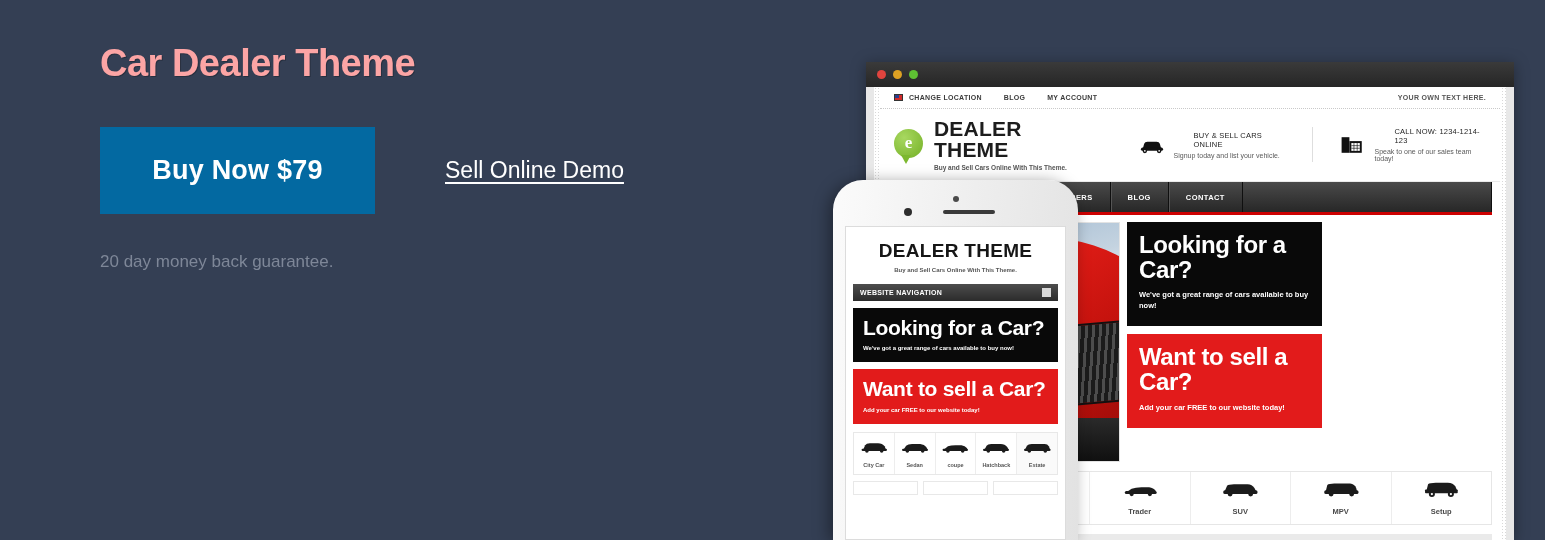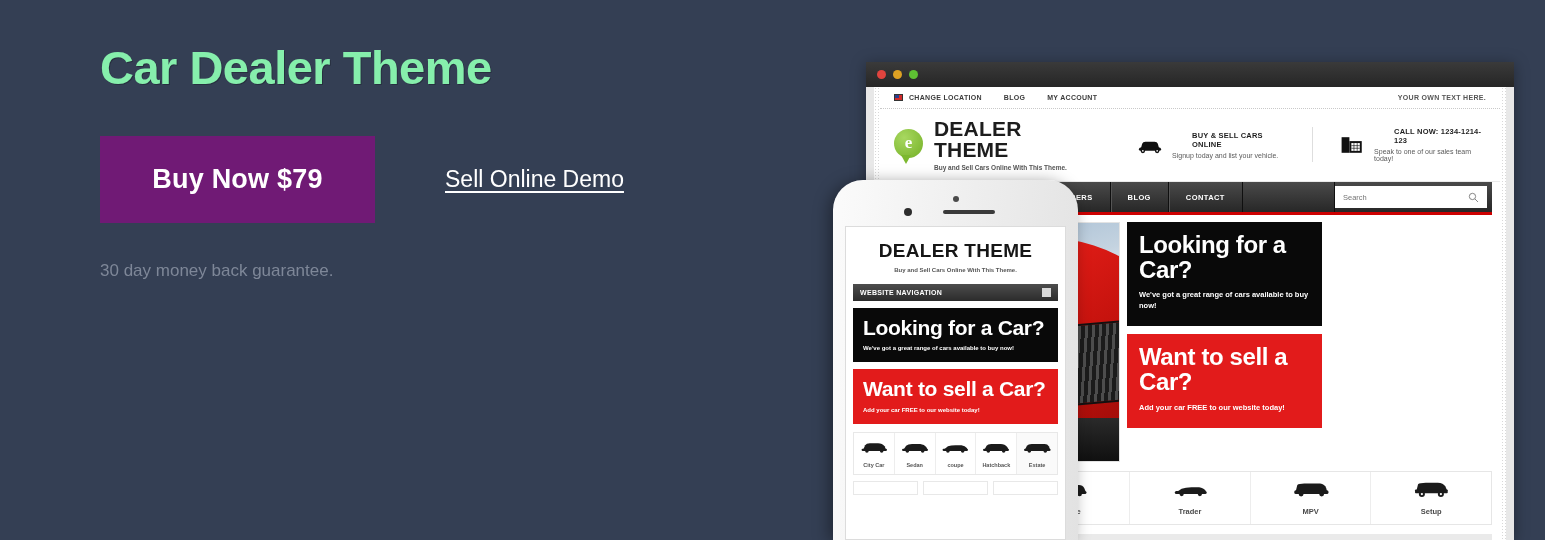--- a/index.html
+++ b/index.html
@@ -7,23 +7,23 @@
   body {
     background: #343f54;
     font-family: "Liberation Sans", sans-serif;
     position: relative;
   }
 
   
   .promo { position: absolute; left: 100px; top: 44px; width: 700px; }
 
   .promo-title {
-    font-size: 47px;
+    font-size: 38px;
     font-weight: bold;
-    color: #86efac;
+    color: #fca5a5;
     letter-spacing: -0.5px;
     line-height: 1.0;
     text-shadow: 1px 1px 0 rgba(0,0,0,.25);
   }
 
   .promo-subtitle {
     margin-top: 29px;
     font-size: 29px;
     color: #f2f4f7;
     font-weight: 400;
@@ -43,21 +43,21 @@
     display: flex;
     align-items: center;
   }
 
   .buy-btn {
     display: inline-flex;
     align-items: center;
     justify-content: center;
     width: 275px;
     height: 87px;
-    background: #701a75;
+    background: #0369a1;
     color: #ffffff;
     font-size: 27px;
     font-weight: bold;
     border: none;
     cursor: pointer;
     font-family: "Liberation Sans", sans-serif;
     letter-spacing: 0.2px;
   }
 
   .demo-link {
@@ -170,21 +170,21 @@
     letter-spacing: 0.2px; line-height: 1;
   }
   .brand-tag { font-size: 6.5px; color: #555; margin-top: 4px; font-weight: bold; }
 
   .hdr-info { display: flex; align-items: center; margin-left: 44px; }
   .hdr-info.second {
     margin-left: 26px; padding-left: 26px; border-left: 1px solid #dedede;
   }
   .hdr-icon { width: 26px; height: 24px; flex: 0 0 auto; }
   .hdr-txt { margin-left: 9px; }
-  .hdr-title { font-size: 7.5px; font-weight: bold; color: #1d1d1d; letter-spacing: .2px; margin-left: 20px; }
+  .hdr-title { font-size: 7.5px; font-weight: normal; color: #1d1d1d; letter-spacing: .2px; margin-left: 20px; }
   .hdr-sub { font-size: 7px; color: #5a5a5a; margin-top: 3px; }
 
   
   .nav-bar {
     height: 33px;
     background: linear-gradient(#4a4a4a, #272727);
     display: flex;
     align-items: stretch;
     border-bottom: 3px solid #cc0000;
     margin: 0 8px;
@@ -351,21 +351,21 @@
 </style>
 </head>
 <body>
 
 <div class="promo">
   <h1 class="promo-title">Car Dealer Theme</h1>
   <div class="cta-row">
     <button class="buy-btn">Buy Now $79</button>
     <a class="demo-link">Sell Online Demo</a>
   </div>
-  <div class="guarantee">30 day money back guarantee.</div>
+  <div class="guarantee">20 day money back guarantee.</div>
 </div>
 
 <div class="browser">
   <div class="browser-bar">
     <span class="dot red"></span>
     <span class="dot amber"></span>
     <span class="dot green"></span>
   </div>
 
   <div class="site">
@@ -418,27 +418,20 @@
       </div>
     </div>
 
     <div class="nav-bar">
       <div class="nav-item">HOME</div>
       <div class="nav-item">CAR LISTING</div>
       <div class="nav-item">MEMBERS</div>
       <div class="nav-item">BLOG</div>
       <div class="nav-item">CONTACT</div>
       <div class="nav-spacer"></div>
-      <div class="nav-search">
-        <input type="text" placeholder="Search" style="">
-        <svg class="mag" viewBox="0 0 16 16">
-          <circle cx="6.5" cy="6.5" r="4.6" fill="none" stroke="#777" stroke-width="1.3"></circle>
-          <line x1="10" y1="10" x2="14.5" y2="14.5" stroke="#777" stroke-width="1.3"></line>
-        </svg>
-      </div>
     </div>
 
     <div class="content">
       <div class="hero-img">
         <div class="car-body"></div>
         <div class="car-sheen"></div>
         <div class="headlight"></div>
         <div class="grille"></div>
         <div class="fuel-flap"></div>
         <div class="fog"></div>
@@ -481,20 +474,29 @@
         <svg class="cat-svg" viewBox="0 0 50 22">
           <path d="M8 14 L14 10 Q19 8 27 8 L37 8 Q43 9 45 12 L46 14 Z" fill="#1b1b1b"></path>
           <rect x="5" y="13" width="42" height="4" rx="2" fill="#1b1b1b"></rect>
           <circle cx="14" cy="17" r="2.8" fill="#1b1b1b"></circle>
               <circle cx="38" cy="17" r="2.8" fill="#1b1b1b"></circle>
         </svg>
         <div class="cat-label">Trader</div>
       </div>
       <div class="cat-cell">
         <svg class="cat-svg" viewBox="0 0 50 22">
+          <path d="M5 13 L8 6 Q10 4 17 4 L35 4 Q41 4 44 9 L46 13 Z" fill="#1b1b1b"></path>
+          <rect x="3" y="12" width="45" height="5" rx="2" fill="#1b1b1b"></rect>
+          <circle cx="12" cy="17" r="3.2" fill="#1b1b1b"></circle>
+              <circle cx="39" cy="17" r="3.2" fill="#1b1b1b"></circle>
+        </svg>
+        <div class="cat-label">SUV</div>
+      </div>
+      <div class="cat-cell">
+        <svg class="cat-svg" viewBox="0 0 50 22">
           <path d="M5 13 L7 5 Q9 3 16 3 L37 3 Q43 4 45 9 L46 13 Z" fill="#1b1b1b"></path>
           <rect x="3" y="12" width="45" height="5" rx="2" fill="#1b1b1b"></rect>
           <circle cx="12" cy="17" r="3.2" fill="#1b1b1b"></circle>
               <circle cx="39" cy="17" r="3.2" fill="#1b1b1b"></circle>
         </svg>
         <div class="cat-label">MPV</div>
       </div>
       <div class="cat-cell">
         <svg class="cat-svg" viewBox="0 0 50 22">
           <path d="M6 12 L8 4 Q10 2 18 2 L34 2 Q41 2 44 7 L46 12 Z" fill="#1b1b1b"></path>

